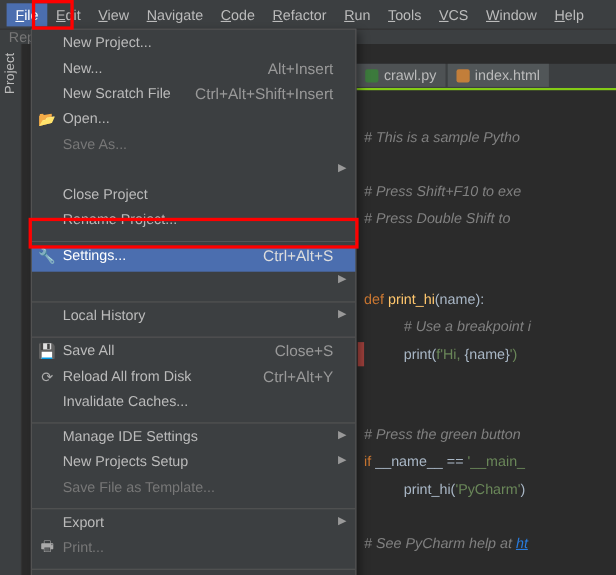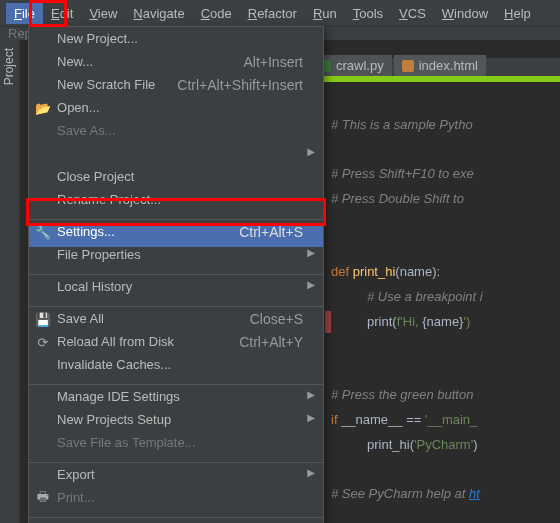--- a/index.html
+++ b/index.html
@@ -8,21 +8,21 @@
 .topbar .mi{padding:3px 8px;cursor:default}
 .topbar .mi.sel{background:#4b6eaf;color:#fff}
 .topbar .und{text-decoration:underline}
 .red-box{position:absolute;border:3px solid red;pointer-events:none;z-index:50}
 .rb-file{left:29px;top:0;width:38px;height:27px}
 .rb-settings{left:26px;top:198px;width:300px;height:28px}
 .tabstrip{position:absolute;left:0;right:0;top:26px;height:14px;background:#3c3f41;border-top:1px solid #323232;display:flex;align-items:center;color:#777;overflow:hidden;z-index:1}
 .tabstrip .lbl{padding-left:8px}
 .sidebar{position:absolute;left:0;top:40px;width:20px;bottom:0;background:#3c3f41;z-index:1;border-right:1px solid #323232}
 .sidebar .vtab{writing-mode:vertical-rl;transform:rotate(180deg);color:#bbb;padding:8px 2px;font-size:12px}
-.editor-tabs{position:absolute;left:311px;right:0;top:58px;height:24px;background:#3c3f41;display:flex;align-items:flex-end;gap:2px;z-index:1;border-bottom:6px solid #84cc16}
+.editor-tabs{position:absolute;left:324px;right:0;top:58px;height:24px;background:#3c3f41;display:flex;align-items:flex-start;gap:2px;z-index:1;border-bottom:2px solid #84cc16}
 .etab{display:flex;align-items:center;gap:5px;padding:3px 8px;color:#bbb;background:#515658}
 .etab.active{background:#4e5254}
 .ico-py{width:12px;height:12px;display:inline-block;background:#3c7a3c;border-radius:2px;position:relative}
 .ico-html{width:12px;height:12px;display:inline-block;background:#c27e3a;border-radius:2px}
 .editor{position:absolute;left:325px;right:0;top:82px;bottom:0;background:#2b2b2b;padding:6px 0 6px 6px;font-family:"JetBrains Mono","Consolas",monospace;font-size:15px;font-style:italic;line-height:24px;color:#808080;white-space:pre;z-index:0;overflow:hidden}
 .editor .cm{color:#808080}
 .editor .kw{color:#cc7832;font-style:normal}
 .editor .fn{color:#ffc66d;font-style:normal}
 .editor .par{color:#a9b7c6;font-style:normal}
 .editor .str{color:#6a8759;font-style:normal}
@@ -122,21 +122,20 @@
     <div class="row">
       <span class="lbl">Rename Project...</span>
     </div>
     <div class="sep"></div>
     <div class="row selected">
       <span class="ico">🔧</span>
       <span class="lbl"><span class="und">S</span>ettings...</span>
       <span class="sc">Ctrl+Alt+S</span>
     </div>
     <div class="row">
-      <span class="lbl">File Properties</span>
       <span class="arrow">▶</span>
     </div>
     <div class="sep"></div>
     <div class="row">
       <span class="lbl">Local <span class="und">H</span>istory</span>
       <span class="arrow">▶</span>
     </div>
     <div class="sep"></div>
     <div class="row">
       <span class="ico">💾</span>

